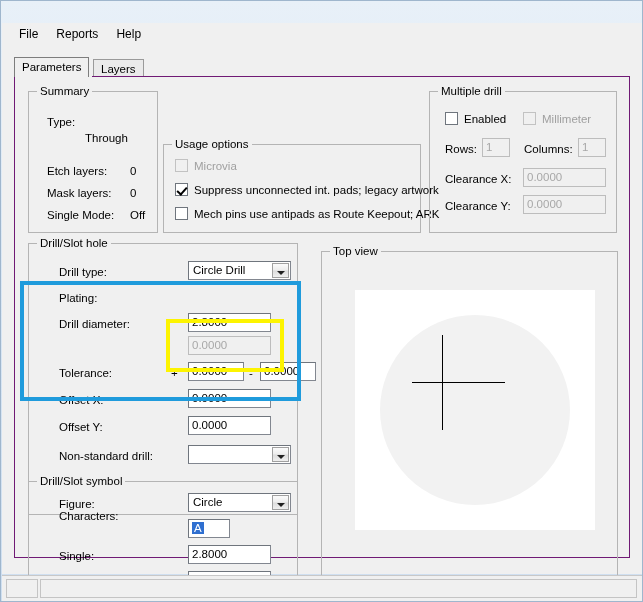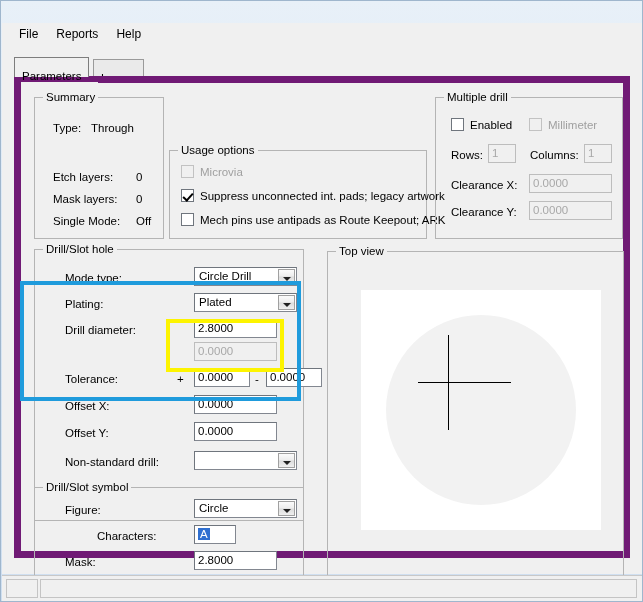--- a/index.html
+++ b/index.html
@@ -129,21 +129,21 @@
     position: absolute;
     left: 12px; top: 12px;
     width: 617px;
     height: 20px;
   }
   .tab {
     position: absolute;
     top: 0;
     height: 20px;
     box-sizing: border-box;
-    padding: 12px 7px 0 7px;
+    padding: 3px 7px 0 7px;
     font-size: 11.5px;
     background: #f0f0f0;
     border: 1px solid #8d8d8d;
     border-bottom: none;
     cursor: default;
   }
   .tab.active {
     left: 0;
     z-index: 3;
     background: #f0f0f0;
@@ -156,21 +156,21 @@
     height: 32px;
     background: #eaeaea;
     border-color: #9a9a9a;
   }
   .tabpanel {
     position: absolute;
     left: 12px; top: 31px;
     width: 616px;
     height: 482px;
     background: #f0f0f0;
-    border: 7px solid #701a75;
+    border: 1px solid #701a75;
     box-sizing: border-box;
   }
   .tabpanel::before {
     content: "";
     position: absolute;
     left: 0; top: -1px;
     width: 77px; height: 1px;
     background: #f0f0f0;
   }
 
@@ -343,21 +343,21 @@
       <div class="tab active">Parameters</div>
       <div class="tab inactive">Layers</div>
     </div>
 
     <div class="tabpanel">
 
       <div class="group" style="left:13px; top:14px; width:130px; height:142px;">
         <div class="legend">Summary</div>
 
         <div class="lbl" style="left:18px; top:24px;text-align:right;">Type:</div>
-        <div class="lbl" style="left:56px; top:24px;">Through</div>
+        <div class="lbl" style="left:56px; top:40px;">Through</div>
 
         <div class="lbl" style="left:18px; top:73px;">Etch layers:</div>
         <div class="lbl" style="left:101px; top:73px;">0</div>
 
         <div class="lbl" style="left:18px; top:95px;">Mask layers:</div>
         <div class="lbl" style="left:101px; top:95px;">0</div>
 
         <div class="lbl" style="left:18px; top:117px;">Single Mode:</div>
         <div class="lbl" style="left:101px; top:117px;">Off</div>
       </div>
@@ -394,31 +394,27 @@
         <div class="lbl" style="left:15px; top:81px;">Clearance X:</div>
         <div class="field disabled" style="left:93px; top:76px; width:83px; height:19px;">0.0000</div>
 
         <div class="lbl" style="left:15px; top:108px;">Clearance Y:</div>
         <div class="field disabled" style="left:93px; top:103px; width:83px; height:19px;">0.0000</div>
       </div>
 
       <div class="group" style="left:13px; top:166px; width:270px; height:272px;">
         <div class="legend">Drill/Slot hole</div>
 
-        <div class="lbl" style="left:30px; top:22px;">Mode type:</div>
+        <div class="lbl" style="left:30px; top:22px;">Drill type:</div>
         <div class="combo" style="left:159px; top:17px; width:103px; height:19px;">
           <span class="cval">Circle Drill</span>
           <span class="arrowbtn"></span>
         </div>
 
         <div class="lbl" style="left:30px; top:48px;">Plating:</div>
-        <div class="combo" style="left:159px; top:43px; width:103px; height:19px;">
-          <span class="cval">Plated</span>
-          <span class="arrowbtn"></span>
-        </div>
 
         <div class="lbl" style="left:30px; top:74px;text-align:right;">Drill diameter:</div>
         <div class="field" style="left:159px; top:69px; width:83px; height:19px;">2.8000</div>
 
         <div class="field disabled" style="left:159px; top:92px; width:83px; height:19px;">0.0000</div>
 
         <div class="lbl" style="left:30px; top:123px;">Tolerance:</div>
         <div class="lbl" style="left:142px; top:123px;">+</div>
         <div class="field" style="left:159px; top:118px; width:56px; height:19px;">0.0000</div>
         <div class="lbl" style="left:220px; top:123px;">-</div>
@@ -439,33 +435,33 @@
 
       <div class="group" style="left:13px; top:404px; width:270px; height:106px;">
         <div class="legend">Drill/Slot symbol</div>
 
         <div class="lbl" style="left:30px; top:16px;">Figure:</div>
         <div class="combo" style="left:159px; top:11px; width:103px; height:19px;">
           <span class="cval">Circle</span>
           <span class="arrowbtn"></span>
         </div>
 
-        <div class="lbl" style="left:30px; top:42px;margin-left:32px;">Characters:</div>
+        <div class="lbl" style="left:30px; top:28px;">Characters:</div>
         <div class="field" style="left:159px; top:37px; width:42px; height:19px;">
           <span class="sel-char">A</span>
         </div>
 
-        <div class="lbl" style="left:30px; top:68px;">Mask:</div>
+        <div class="lbl" style="left:30px; top:68px;">Single:</div>
         <div class="field" style="left:159px; top:63px; width:83px; height:19px;">2.8000</div>
 
         <div class="lbl" style="left:30px; top:94px;">Height:</div>
         <div class="field" style="left:159px; top:89px; width:83px; height:19px;">2.8000</div>
       </div>
 
-      <div class="group" style="left:306px; top:168px; width:297px; height:344px;text-align:right;">
+      <div class="group" style="left:306px; top:174px; width:297px; height:344px;text-align:right;">
         <div class="legend">Top view</div>
 
         <div class="topview-canvas" style="left:33px; top:38px; width:240px; height:240px;">
           <div class="tv-circle" style="left:25px; top:25px; width:190px; height:190px;"></div>
           <div class="tv-vline" style="left:87px; top:45px; width:1px; height:95px;"></div>
           <div class="tv-hline" style="left:57px; top:92px; width:93px; height:1px;"></div>
         </div>
       </div>
 
     </div>

